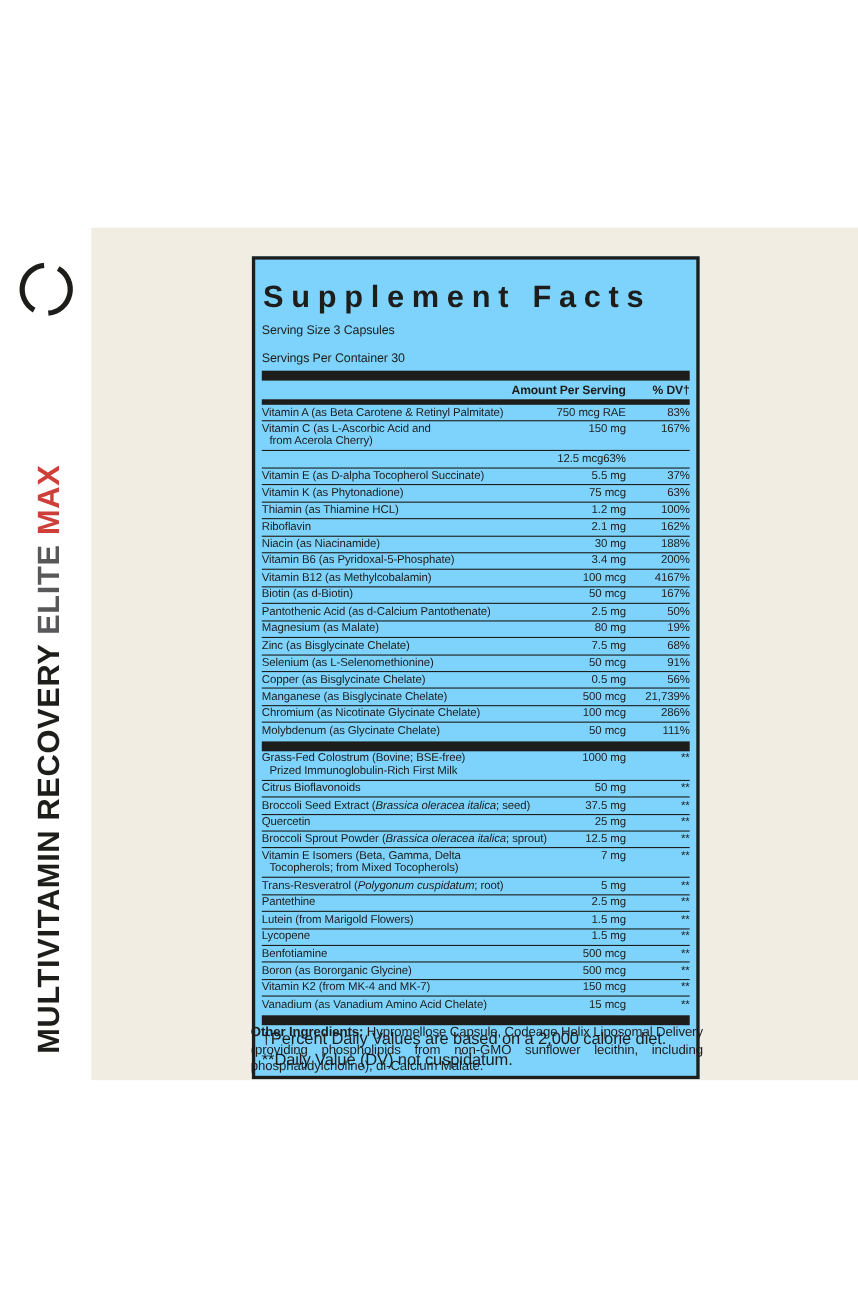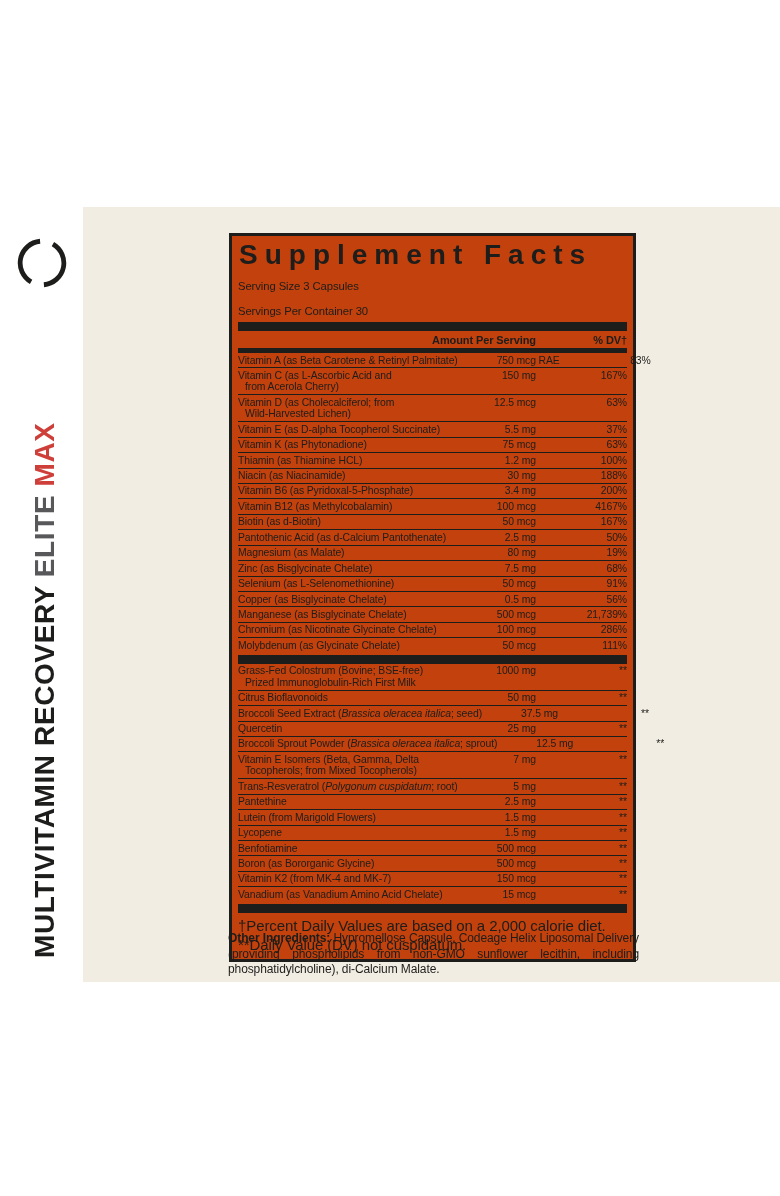--- a/index.html
+++ b/index.html
@@ -16,31 +16,31 @@
     position:absolute; left:29px; top:958px;
     transform:rotate(-90deg); transform-origin:0 0;
     white-space:nowrap; font-weight:700; font-size:28px; letter-spacing:0.6px;
     color:#1d1d1b;
   }
   .brand .elite { color:#58585a; }
   .brand .max { color:#cf3f3a; }
 
   .panel {
     position:absolute; left:229px; top:233px; width:407px; box-sizing:border-box;
-    border:3px solid #1d1d1b; background:#c2410c; padding:3px 6px 4px 6px;
+    border:3px solid #1d1d1b; background:#7dd3fc; padding:18px 6px 4px 6px;
   }
   .panel-title {
     font-size:28px; font-weight:700; letter-spacing:7px; white-space:nowrap;
     line-height:1.05; margin:1px 0 3px 1px;
   }
   .serving { font-size:11.3px; line-height:1.18; letter-spacing:-0.1px;margin-top:11px; }
   .bar { background:#1d1d1b; }
   .bar-thick { height:9px; margin-top:4px; }
   .bar-mid { height:5px; }
-  .grid-row { display:grid; grid-template-columns:1fr auto 58px;gap:33px; }
+  .grid-row { display:grid; grid-template-columns:1fr auto 58px; }
   .head-row { font-weight:700; font-size:11px; padding:3px 0 2px; letter-spacing:-0.1px; }
   .head-amt { text-align:right; white-space:nowrap; }
   .head-dv { text-align:right; white-space:nowrap; }
   .rows { }
   .row { padding:1.5px 0 1.5px; font-size:10.4px; line-height:1.1; letter-spacing:-0.1px; }
   .rows .row + .row { border-top:1px solid #1d1d1b; }
   .cell-label { }
   .cell-label .l1 { white-space:nowrap; }
   .cell-label .l2 { white-space:nowrap; padding-left:7px; }
   .cell-amount { text-align:right; white-space:nowrap; align-self:start; padding-left:6px; }
@@ -93,24 +93,20 @@
       </div>
       <div class="grid-row row">
         <div class="cell-label">
           <div class="l1">Vitamin C (as L-Ascorbic Acid and</div>
           <div class="l2">from Acerola Cherry)</div>
         </div>
         <div class="cell-amount">150 mg</div>
         <div class="cell-dv">167%</div>
       </div>
       <div class="grid-row row">
-        <div class="cell-label">
-          <div class="l1">Vitamin D (as Cholecalciferol; from</div>
-          <div class="l2">Wild-Harvested Lichen)</div>
-        </div>
         <div class="cell-amount">12.5 mcg</div>
         <div class="cell-dv">63%</div>
       </div>
       <div class="grid-row row">
         <div class="cell-label">
           <div class="l1">Vitamin E (as D-alpha Tocopherol Succinate)</div>
         </div>
         <div class="cell-amount">5.5 mg</div>
         <div class="cell-dv">37%</div>
       </div>
@@ -120,20 +116,27 @@
         </div>
         <div class="cell-amount">75 mcg</div>
         <div class="cell-dv">63%</div>
       </div>
       <div class="grid-row row">
         <div class="cell-label">
           <div class="l1">Thiamin (as Thiamine HCL)</div>
         </div>
         <div class="cell-amount">1.2 mg</div>
         <div class="cell-dv">100%</div>
+      </div>
+      <div class="grid-row row">
+        <div class="cell-label">
+          <div class="l1">Riboflavin</div>
+        </div>
+        <div class="cell-amount">2.1 mg</div>
+        <div class="cell-dv">162%</div>
       </div>
       <div class="grid-row row">
         <div class="cell-label">
           <div class="l1">Niacin (as Niacinamide)</div>
         </div>
         <div class="cell-amount">30 mg</div>
         <div class="cell-dv">188%</div>
       </div>
       <div class="grid-row row">
         <div class="cell-label">

